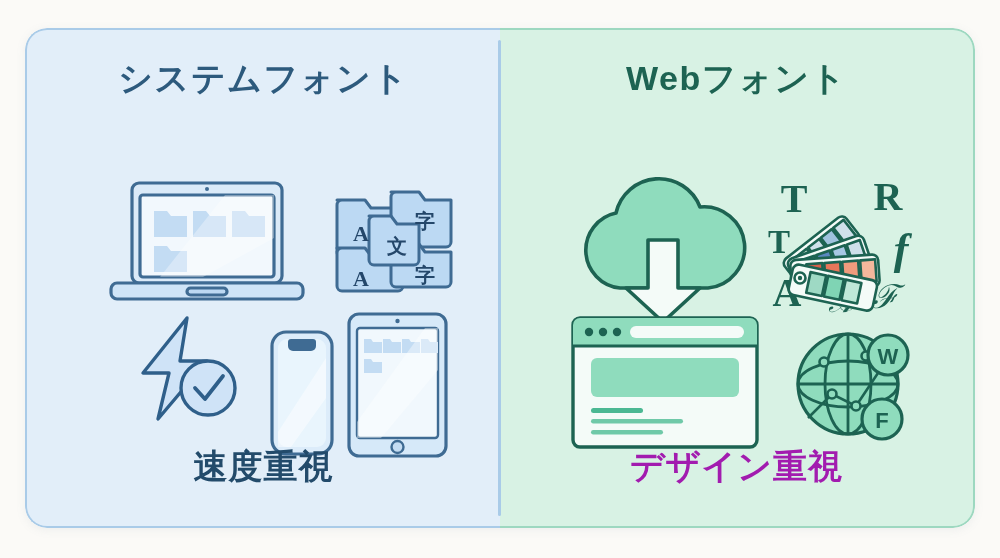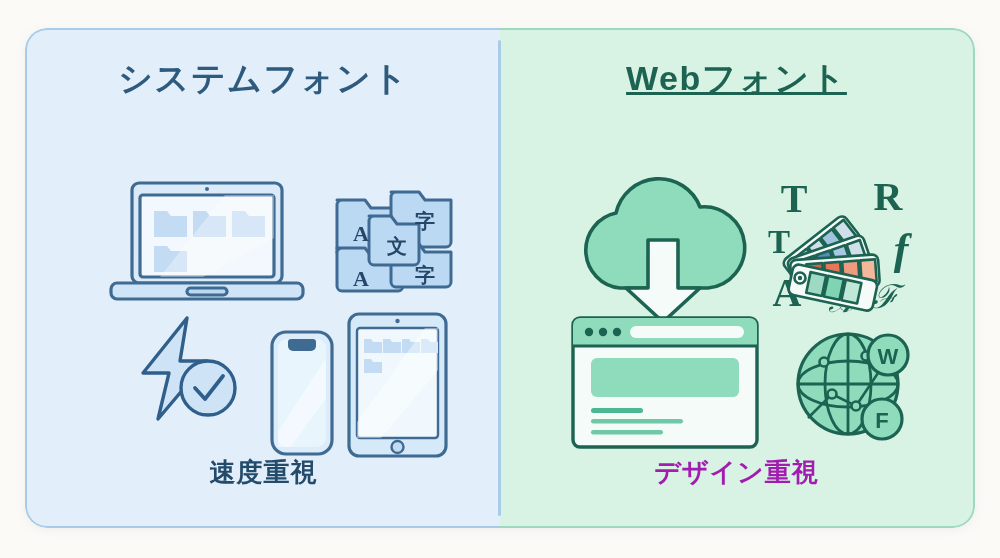--- a/index.html
+++ b/index.html
@@ -68,29 +68,29 @@
     position: absolute;
     top: 26px;
     left: 0;
     right: 0;
     text-align: center;
     font-size: 34px;
     font-weight: bold;
     letter-spacing: 1.5px;
   }
   .panel-left .panel-title  { color: #2d5a7d; }
-  .panel-right .panel-title { color: #1d6352; text-decoration: underline; }
+  .panel-right .panel-title { color: #1d6352; }
 
   .panel-footer {
     position: absolute;
     bottom: 36px;
     left: 0;
     right: 0;
     text-align: center;
-    font-size: 26px;
+    font-size: 34px;
     font-weight: bold;
     letter-spacing: 1px;
   }
   .panel-left .panel-footer  { color: #234b6b; }
   .panel-right .panel-footer { color: #a21caf; }
 
   .art {
     position: absolute;
     left: 0;
     right: 0;

